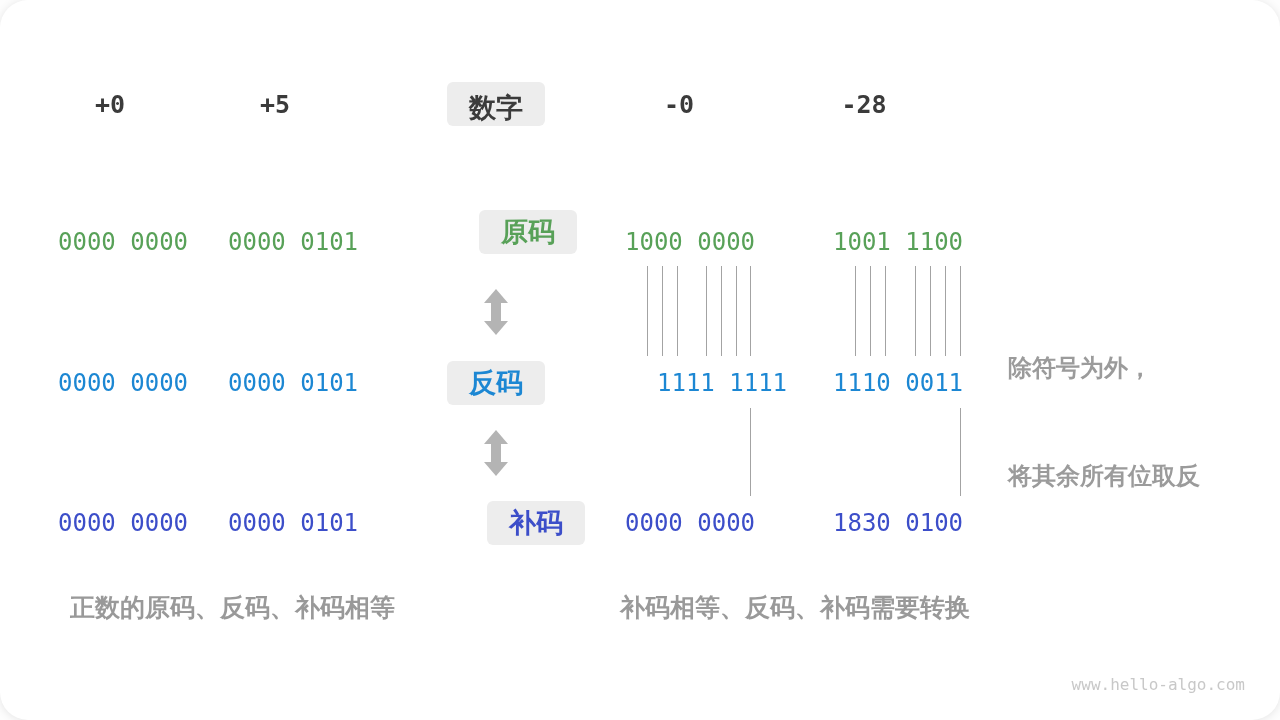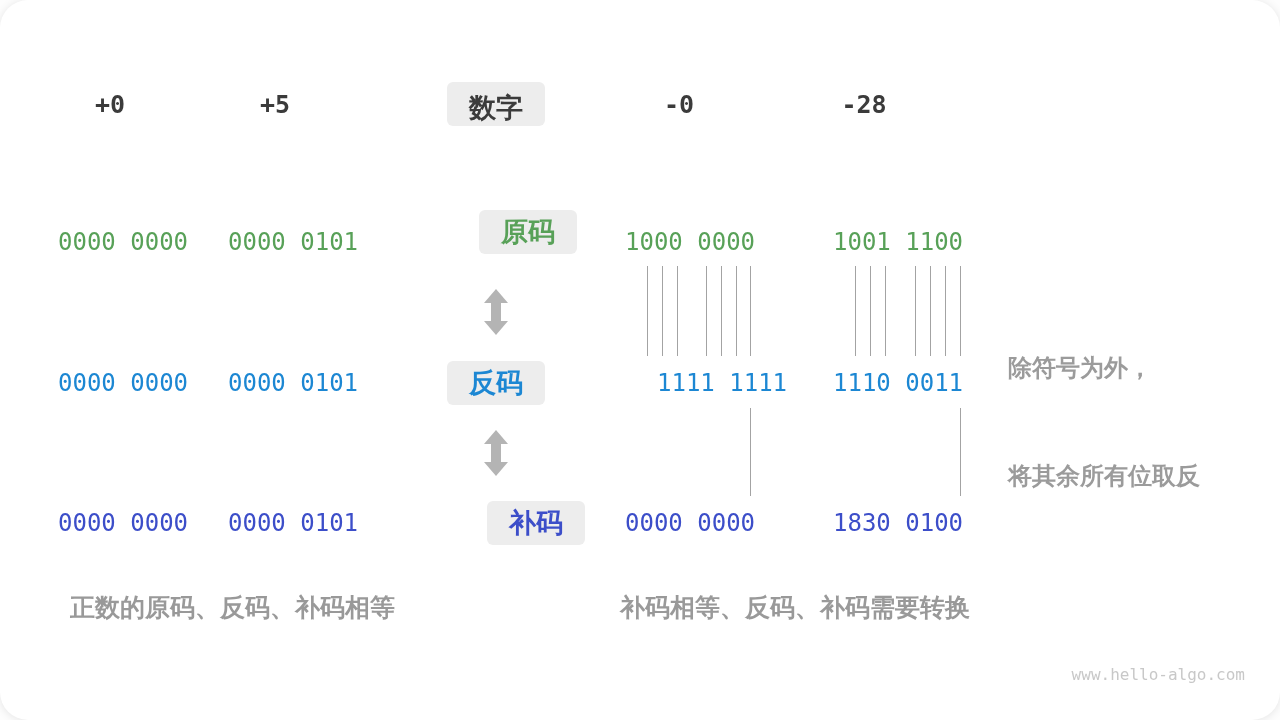--- a/index.html
+++ b/index.html
@@ -115,15 +115,15 @@
   <div class="abs binary indigo" style="left:228px;top:523px;">0000 0101</div>
   <div class="abs cx labelbox indigo" style="left:496px;top:523px;margin-left:40px;">
     <span>补码</span>
   </div>
   <div class="abs binary indigo" style="left:625px;top:523px;">0000 0000</div>
   <div class="abs binary indigo" style="left:833px;top:523px;">1830 0100</div>
 
   <div class="abs caption" style="left:70px;top:591px;">正数的原码、反码、补码相等</div>
   <div class="abs caption" style="left:620px;top:591px;">补码相等、反码、补码需要转换</div>
 
-  <div class="abs watermark" style="right:35px;bottom:36px;">www.hello-algo.com</div>
+  <div class="abs watermark" style="right:35px;bottom:26px;">www.hello-algo.com</div>
 
 </div>
 
 </body></html>

